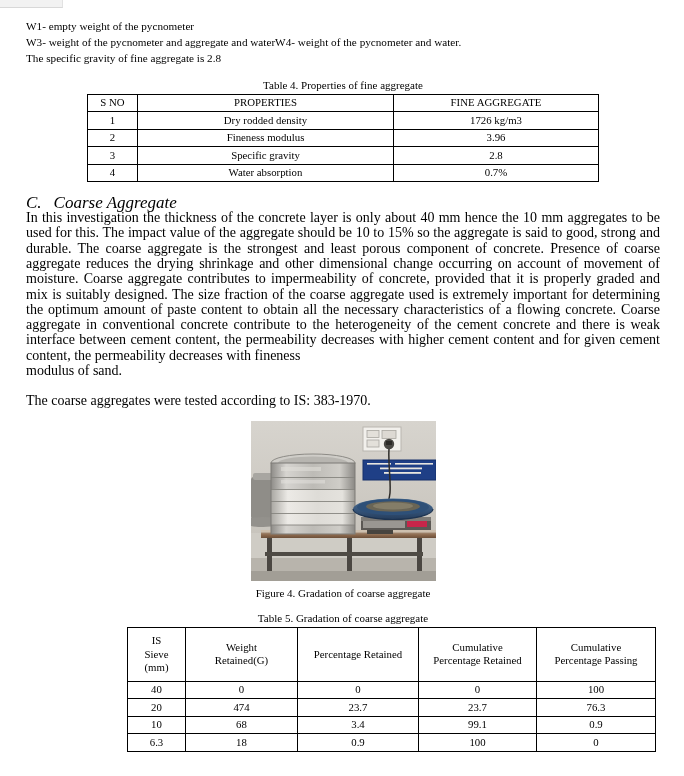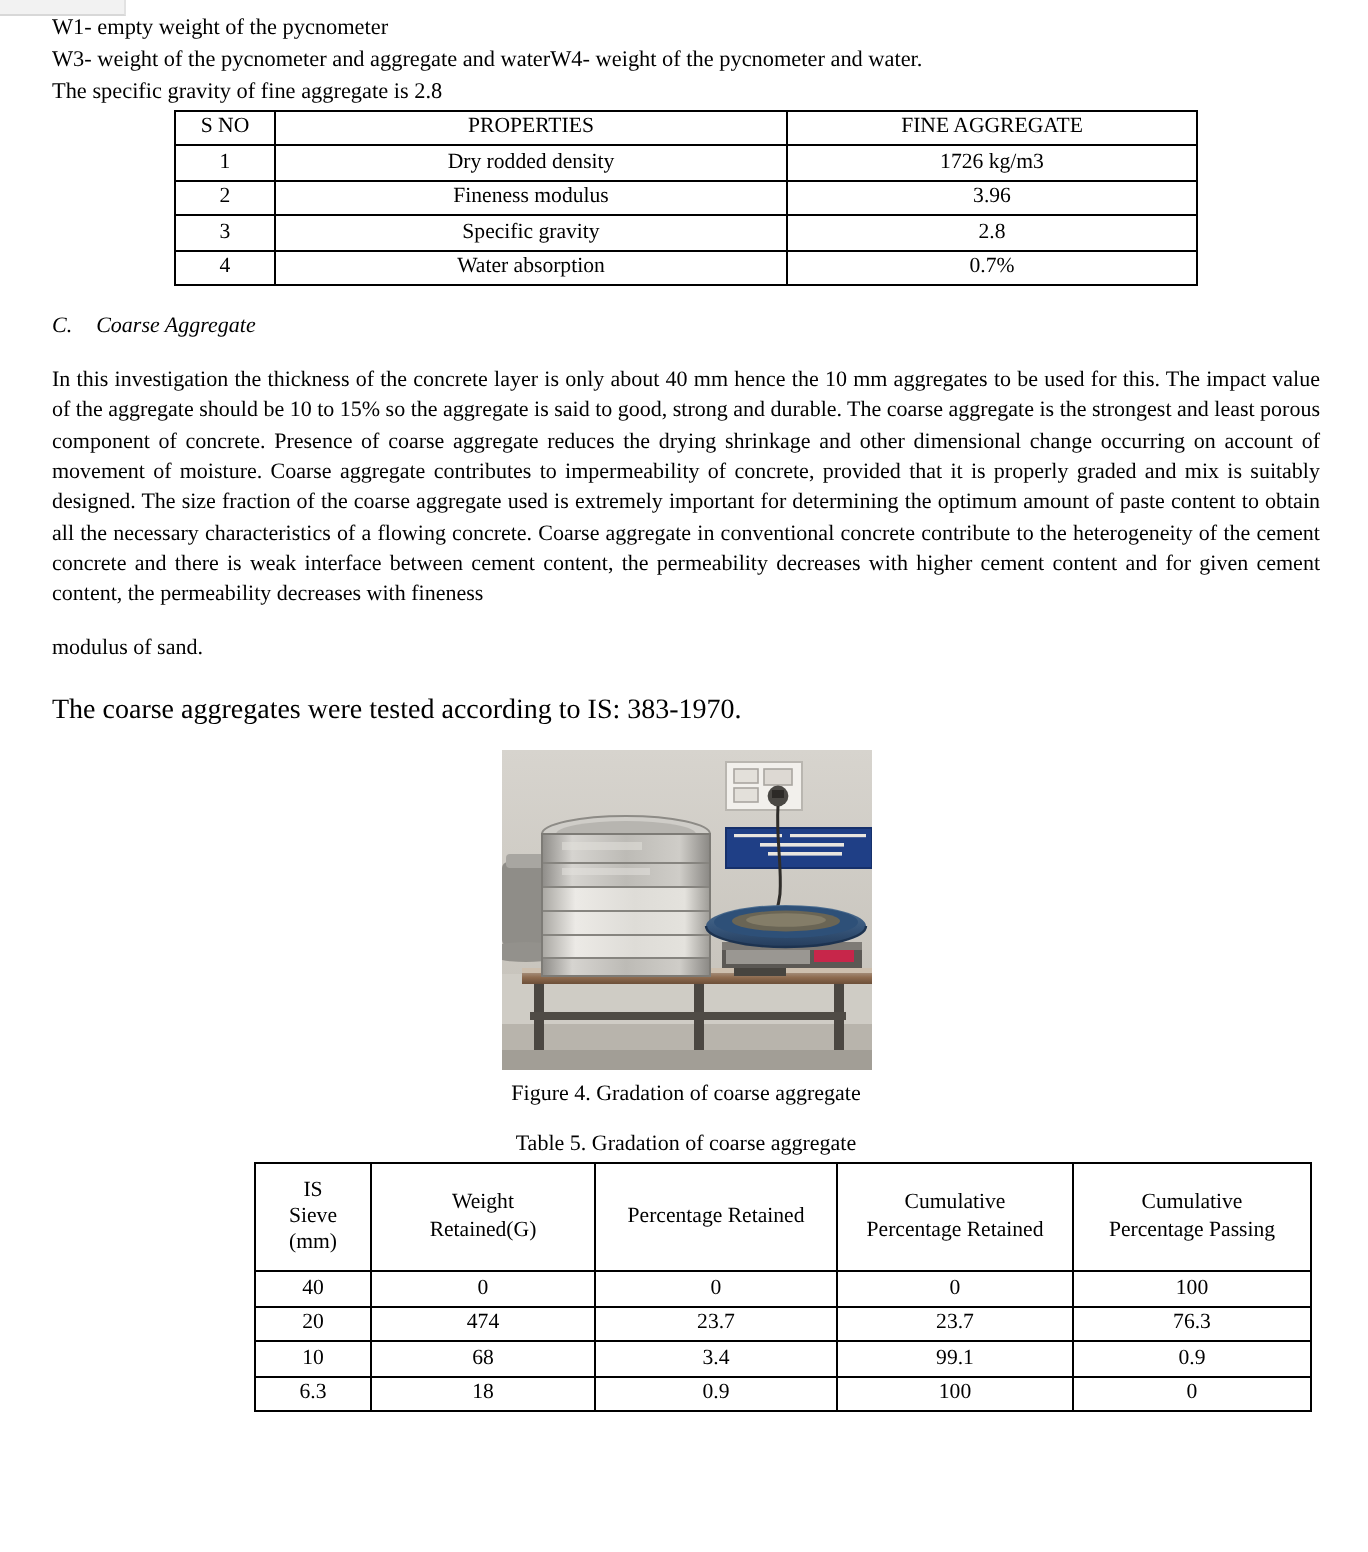--- a/index.html
+++ b/index.html
@@ -31,21 +31,21 @@
     width: 62px;
     height: 7px;
     background: #f2f2f2;
     border-bottom: 1px solid #d8d8d8;
     border-right: 1px solid #e2e2e2;
   }
 
   .content {
     position: absolute;
     left: 26px;
-    top: 6px;
+    top: 18px;
     width: 634px;
   }
 
   .defs-block {
     font-size: 11.2px;
     line-height: 16.2px;
   }
   .defs-block div { white-space: nowrap; }
 
   .tbl-caption {
@@ -77,31 +77,31 @@
   .t4-wrap { margin-left: 61px; }
   table.t4 { width: 511px; }
   table.t4 tr { height: 17.5px; }
   table.t4 .c1 { width: 50px; }
   table.t4 .c2 { width: 256px; }
   table.t4 .c3 { width: 205px; }
 
   
   .sec-head {
     font-style: italic;
-    font-size: 11px;
+    font-size: 17px;
     line-height: 15px;
     margin-top: 13px;
   }
   .sec-head .lbl { margin-right: 12px; }
 
   .body-para {
-    font-size: 11px;
+    font-size: 14px;
     line-height: 15.3px;
     text-align: justify;
-    margin-top: 12px;
+    margin-top: 0px;
   }
 
   .plain-para {
     font-size: 14px;
     line-height: 15.3px;
     margin-top: 15px;
   }
 
   
   .figure-block {
@@ -143,20 +143,21 @@
   <div class="scan-artifact"></div>
 
   <div class="content">
 
     <div class="defs-block">
       <div>W1- empty weight of the pycnometer</div>
       <div>W3- weight of the pycnometer and aggregate and waterW4- weight of the pycnometer and water.</div>
       <div>The specific gravity of fine aggregate is 2.8</div>
     </div>
 
+    <div class="tbl-caption">Table 4. Properties of fine aggregate</div>
     <div class="t4-wrap">
       <table class="doc-table t4">
         <colgroup>
             <col class="c1">
             <col class="c2">
             <col class="c3">
           </colgroup>
         <thead>
           <tr>
             <td>S NO</td>

